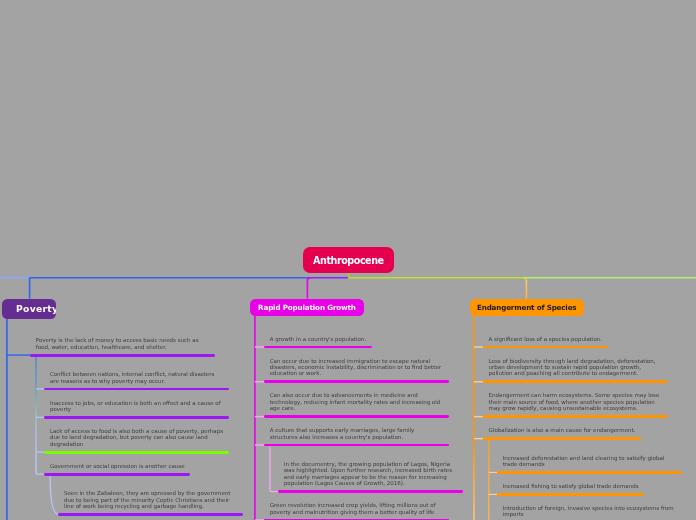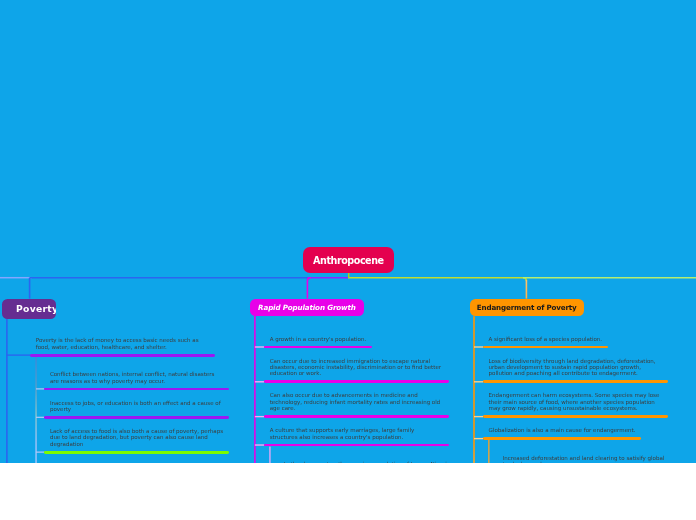--- a/index.html
+++ b/index.html
@@ -1,19 +1,19 @@
 <!DOCTYPE html>
 <html><head>
 <meta charset="utf-8">
 <title>Anthropocene mind map</title>
 <style>
   html,body{margin:0;padding:0;background:#ffffff;}
   body{width:696px;height:520px;overflow:hidden;
        font-family:"DejaVu Sans","Liberation Sans",sans-serif;}
-  #canvas{position:relative;width:696px;height:463px;overflow:hidden;background:#0ea5e9;
+  #canvas{position:relative;width:696px;height:520px;overflow:hidden;background:#a3a3a3;
           -webkit-font-smoothing:antialiased;will-change:opacity;}
   #links{position:absolute;left:0;top:0;}
 
   .node{position:absolute;box-sizing:border-box;
         display:flex;align-items:center;justify-content:center;
         font-weight:bold;white-space:nowrap;z-index:3;overflow:hidden;}
   .node>span{display:block;transform-origin:50% 50%;
              -webkit-font-smoothing:antialiased;will-change:opacity;}
 
   .root-node{left:302.7px;top:247.3px;width:91.2px;height:26px;border-radius:7px;
@@ -103,26 +103,26 @@
     </svg>
 
   <div class="node root-node" style="background: rgb(228, 0, 79); color: rgb(255, 255, 255);">
     <span>Anthropocene</span>
   </div>
 
   <div class="node br-node" id="n-poverty" style="background: rgb(102, 45, 145); color: rgb(255, 255, 255);">
     <span>Poverty</span>
   </div>
 
-  <div class="node br-node" id="n-population" style="background: rgb(232, 0, 232); color: rgb(255, 255, 255); font-style: italic;">
+  <div class="node br-node" id="n-population" style="background: rgb(232, 0, 232); color: rgb(255, 255, 255);">
     <span>Rapid Population Growth</span>
   </div>
 
   <div class="node br-node" id="n-endangerment" style="background: rgb(255, 149, 0); color: rgb(26, 26, 26);">
-    <span>Endangerment of Poverty</span>
+    <span>Endangerment of Species</span>
   </div>
 
   <div class="col" style="left:30.3px;top:328.1px;">
       <div class="item">
         <div class="body">
           <div class="txt">Poverty is the lack of money to access basic needs such as food, water, education, healthcare, and shelter.</div>
           <div class="ul" style="background: rgb(155, 24, 242);"></div>
         </div>
         <div class="kids">
           <div class="item">

